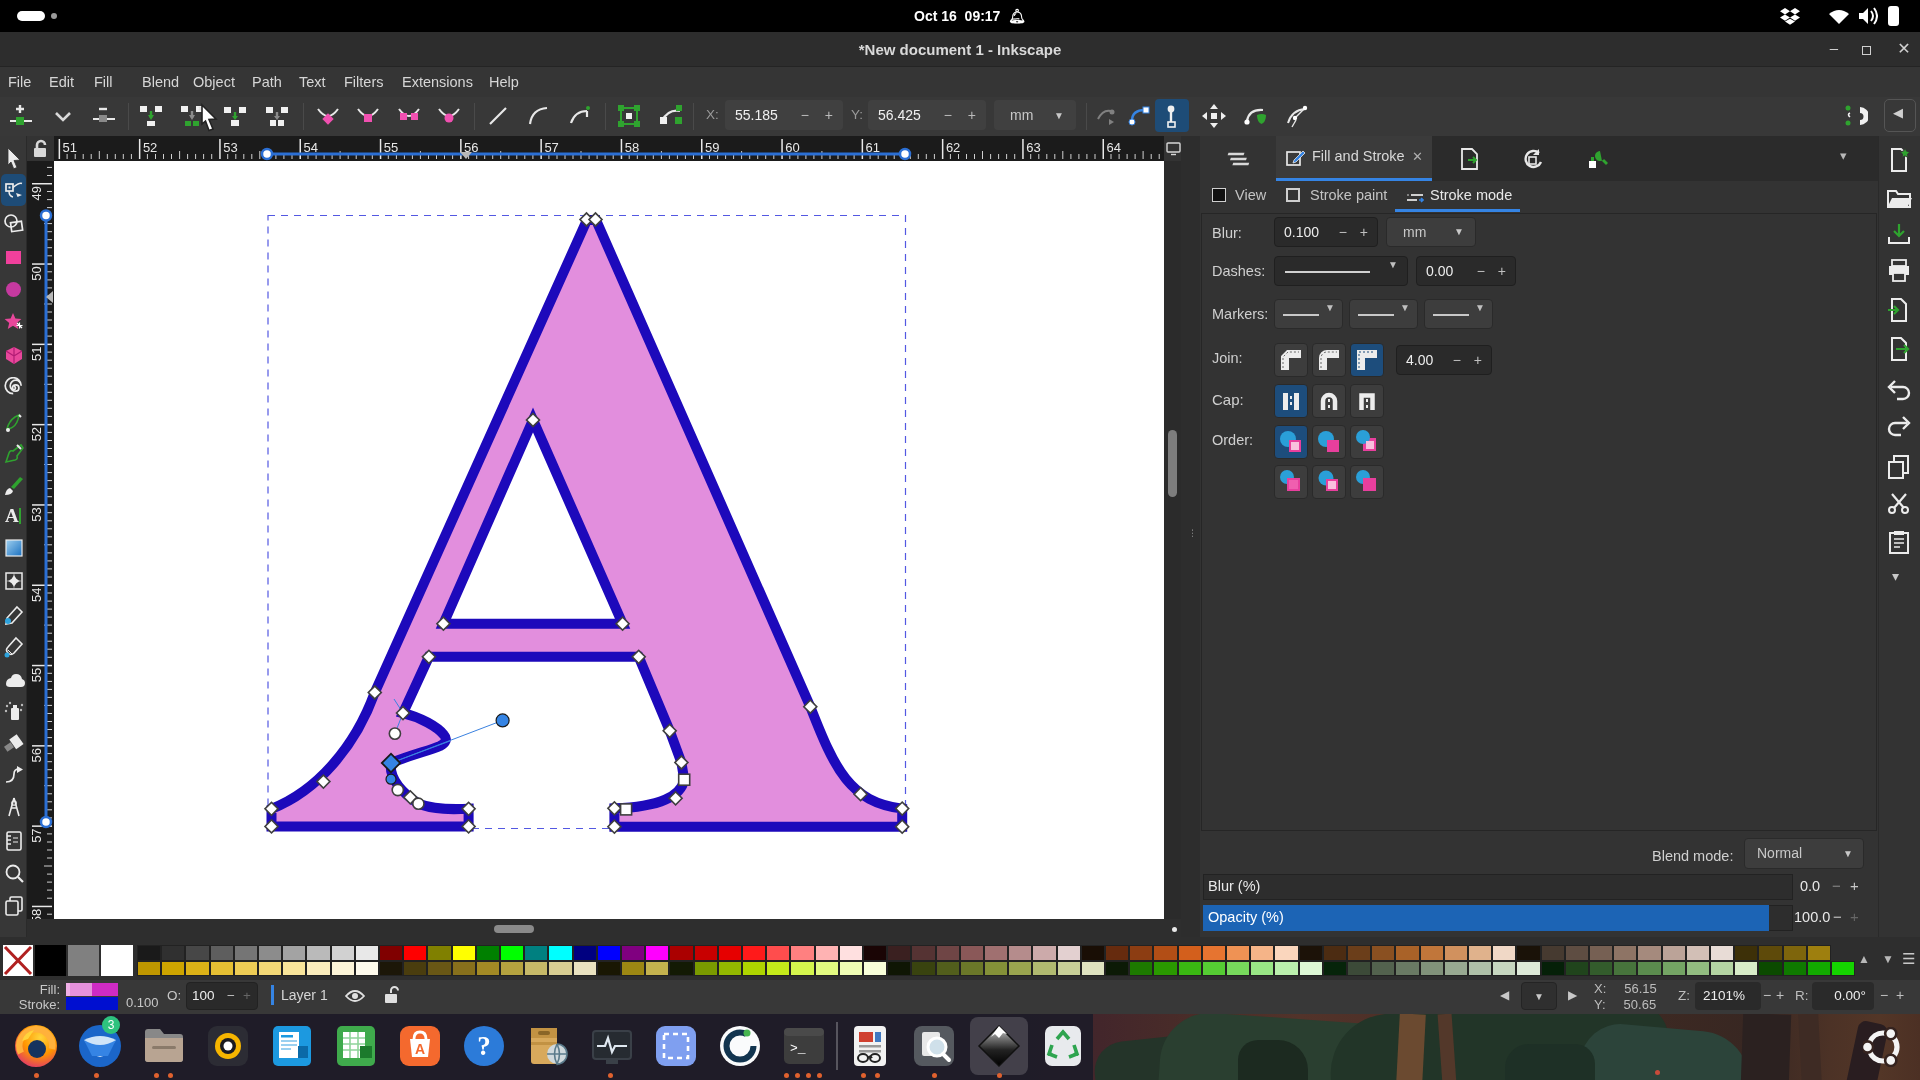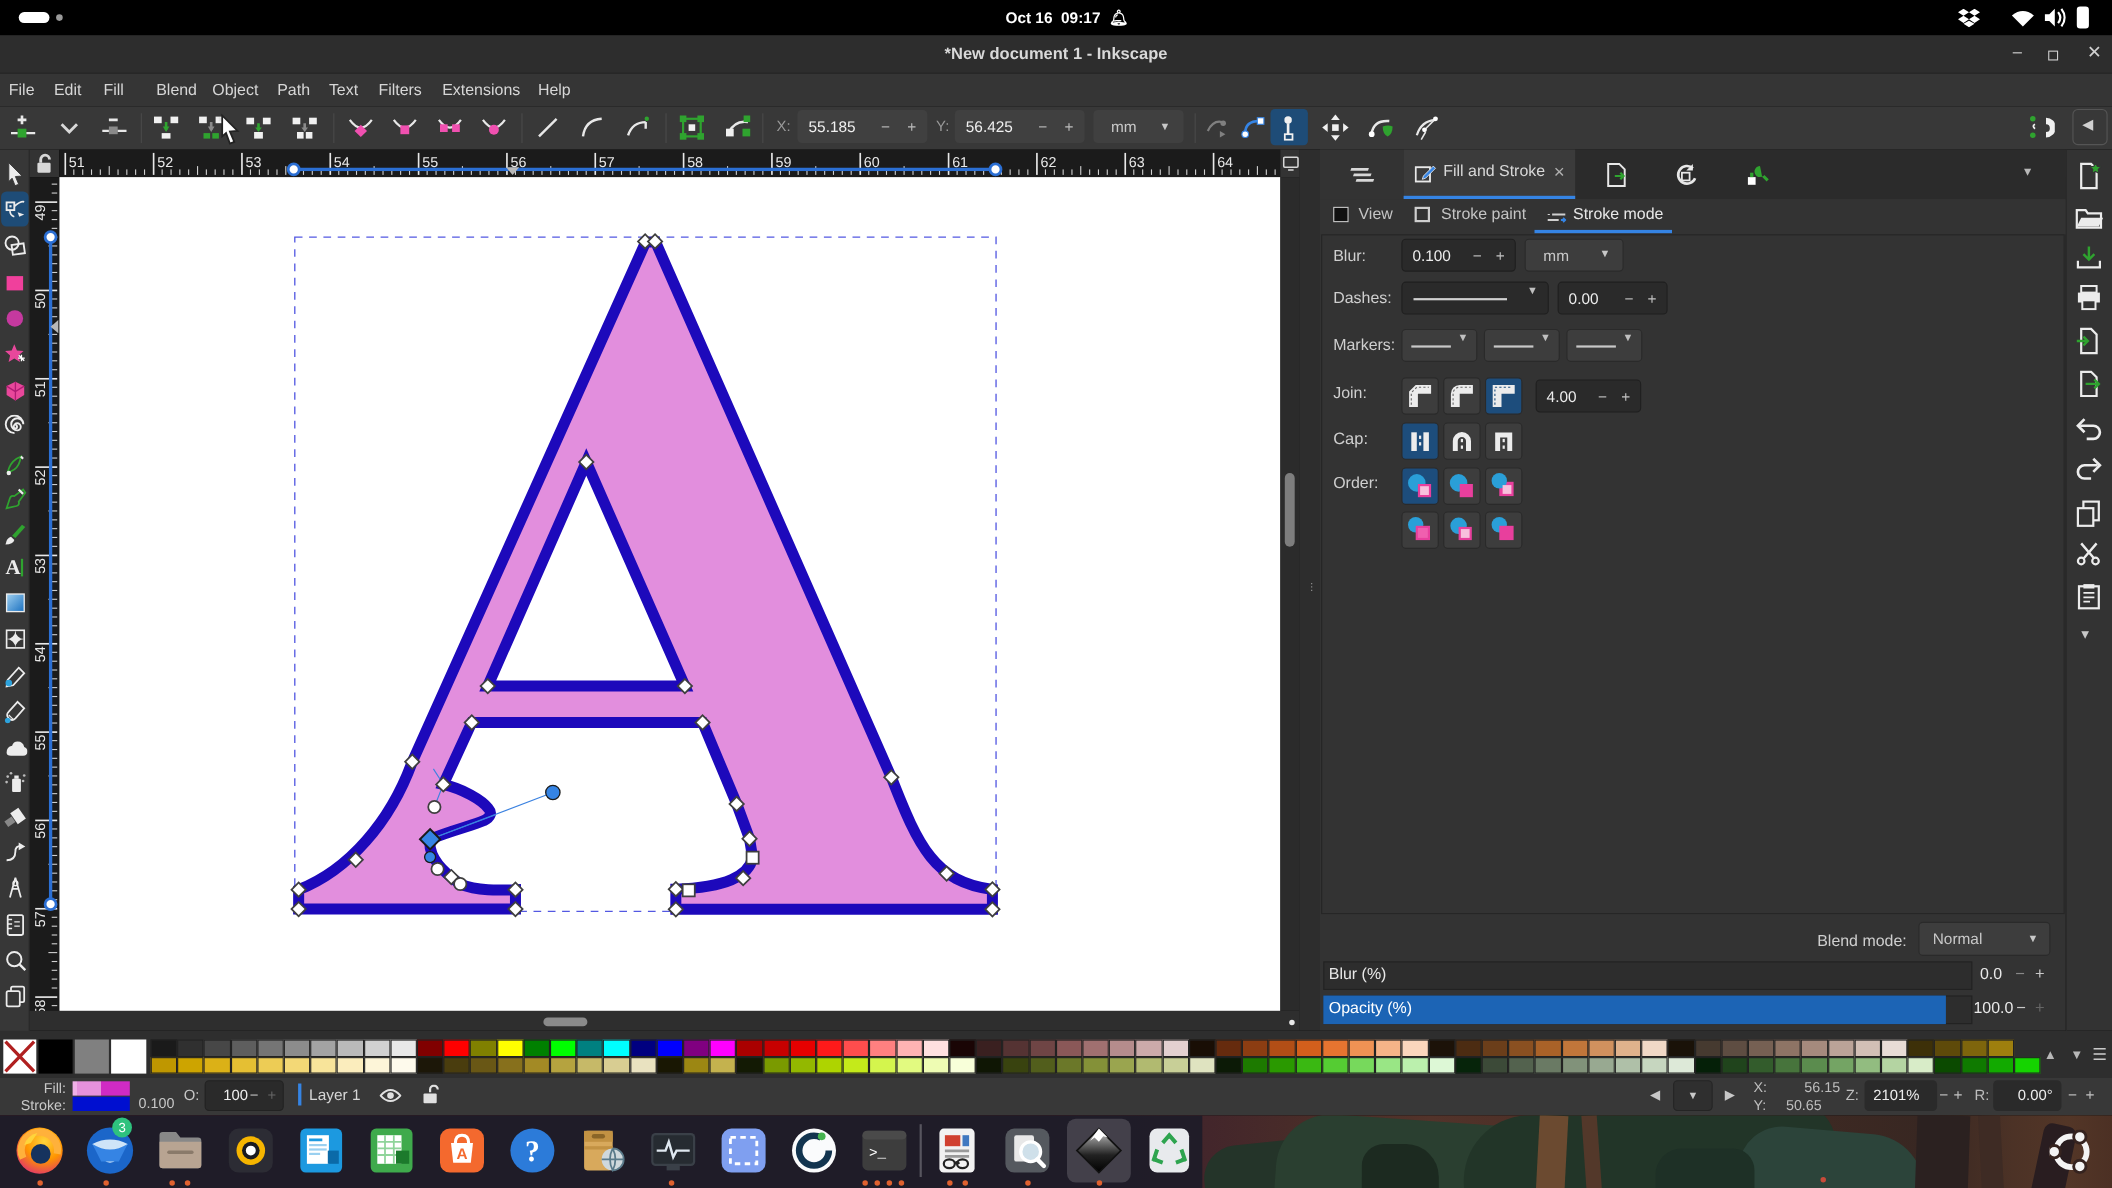--- a/index.html
+++ b/index.html
@@ -1040,35 +1040,35 @@
 <div class="abs" style="left:1882px;top:952px;color:#b8b8b8;font-size:12px">▼</div>
 <div class="abs" style="left:1902px;top:950px;color:#c8c8c8;font-size:15px">☰</div>
 <div class="abs" style="left:0;top:980px;width:1920px;height:34px;background:#383838">
     <div class="abs" style="left:18px;top:2px;width:42px;color:#c8c8c8;font-size:13px;text-align:right">Fill:</div>
     <div class="abs" style="left:0px;top:17px;width:60px;color:#c8c8c8;font-size:13px;text-align:right">Stroke:</div>
     <div class="abs" style="left:66px;top:3px;width:52px;height:13px;background:
  linear-gradient(90deg,#f0b0e8 0 8%,#e591dc 0 50%,#cf2bc4 0)"></div>
     <div class="abs" style="left:66px;top:17px;width:52px;height:13px;background:#000fd0"></div>
     <div class="abs" style="left:126px;top:15px;color:#c8c8c8;font-size:13px">0.100</div>
     <div class="abs" style="left:167px;top:8px;color:#c8c8c8;font-size:13.5px">O:</div>
-    <div class="abs" style="left:186px;top:2px;width:72px;height:28px;background:#2a2a2a;border:1px solid #222;border-radius:4px;color:#ededed;font-size:13.5px;line-height:26px;padding-left:16px">100<span style="position:absolute;right:22px;color:#c0c0c0">−</span><span style="position:absolute;right:6px;color:#666">+</span></div>
+    <div class="abs" style="left:186px;top:2px;width:72px;height:28px;background:#2a2a2a;border:1px solid #222;border-radius:4px;color:#ededed;font-size:13.5px;line-height:26px;padding-left:5px">100<span style="position:absolute;right:22px;color:#c0c0c0">−</span><span style="position:absolute;right:6px;color:#666">+</span></div>
     <div class="abs" style="left:271px;top:5px;width:3px;height:20px;background:#3584e4"></div>
     <div class="abs" style="left:281px;top:7px;color:#d6d6d6;font-size:14px">Layer 1</div>
     <svg class="abs" style="left:345px;top:8px" width="20" height="16" viewBox="0 0 20 16">
       <path d="M1 8 Q10 -2 19 8 Q10 18 1 8z" fill="none" stroke="#e0e0e0" stroke-width="1.8"></path>
       <circle cx="10" cy="8" r="3" fill="#e0e0e0"></circle>
     </svg>
     <svg class="abs" style="left:383px;top:6px" width="16" height="19" viewBox="0 0 16 19">
       <rect x="2" y="8" width="12" height="9" rx="1" fill="#e0e0e0"></rect>
       <path d="M5 8 V5.5 a3.5 3.5 0 0 1 7 0" stroke="#e0e0e0" stroke-width="2" fill="none" transform="translate(3 -1)"></path>
     </svg>
     <div class="abs" style="left:1500px;top:8px;color:#c8c8c8;font-size:12px">◀</div>
     <div class="abs" style="left:1521px;top:2px;width:36px;height:28px;background:#2f2f2f;border:1px solid #242424;border-radius:4px;color:#c8c8c8;font-size:10px;text-align:center;line-height:28px">▼</div>
     <div class="abs" style="left:1568px;top:8px;color:#c8c8c8;font-size:12px">▶</div>
-    <div class="abs" style="left:1594px;top:1px;color:#bdbdbd;font-size:13px;line-height:16px">X:<span style="margin-left:34px">56.15</span><br>Y:<span style="margin-left:18px">50.65</span></div>
+    <div class="abs" style="left:1594px;top:1px;color:#bdbdbd;font-size:13px;line-height:16px">X:<span style="margin-left:18px">56.15</span><br>Y:<span style="margin-left:18px">50.65</span></div>
     <div class="abs" style="left:1678px;top:8px;color:#bdbdbd;font-size:13.5px">Z:</div>
     <div class="abs" style="left:1695px;top:2px;width:66px;height:28px;background:#2a2a2a;border-radius:4px;color:#ededed;font-size:13.5px;line-height:28px;padding-left:8px">2101%</div>
     <div class="abs" style="left:1763px;top:7px;color:#c0c0c0;font-size:14px">−</div>
     <div class="abs" style="left:1776px;top:7px;color:#c0c0c0;font-size:14px">+</div>
     <div class="abs" style="left:1795px;top:8px;color:#bdbdbd;font-size:13.5px">R:</div>
     <div class="abs" style="left:1812px;top:2px;width:62px;height:28px;background:#2a2a2a;border-radius:4px;color:#ededed;font-size:13.5px;line-height:28px;text-align:right;padding-right:8px">0.00°</div>
     <div class="abs" style="left:1880px;top:7px;color:#c0c0c0;font-size:14px">−</div>
     <div class="abs" style="left:1896px;top:7px;color:#c0c0c0;font-size:14px">+</div>
   </div>
 <div class="abs" style="left:0;top:1014px;width:1920px;height:66px;overflow:hidden;background:

